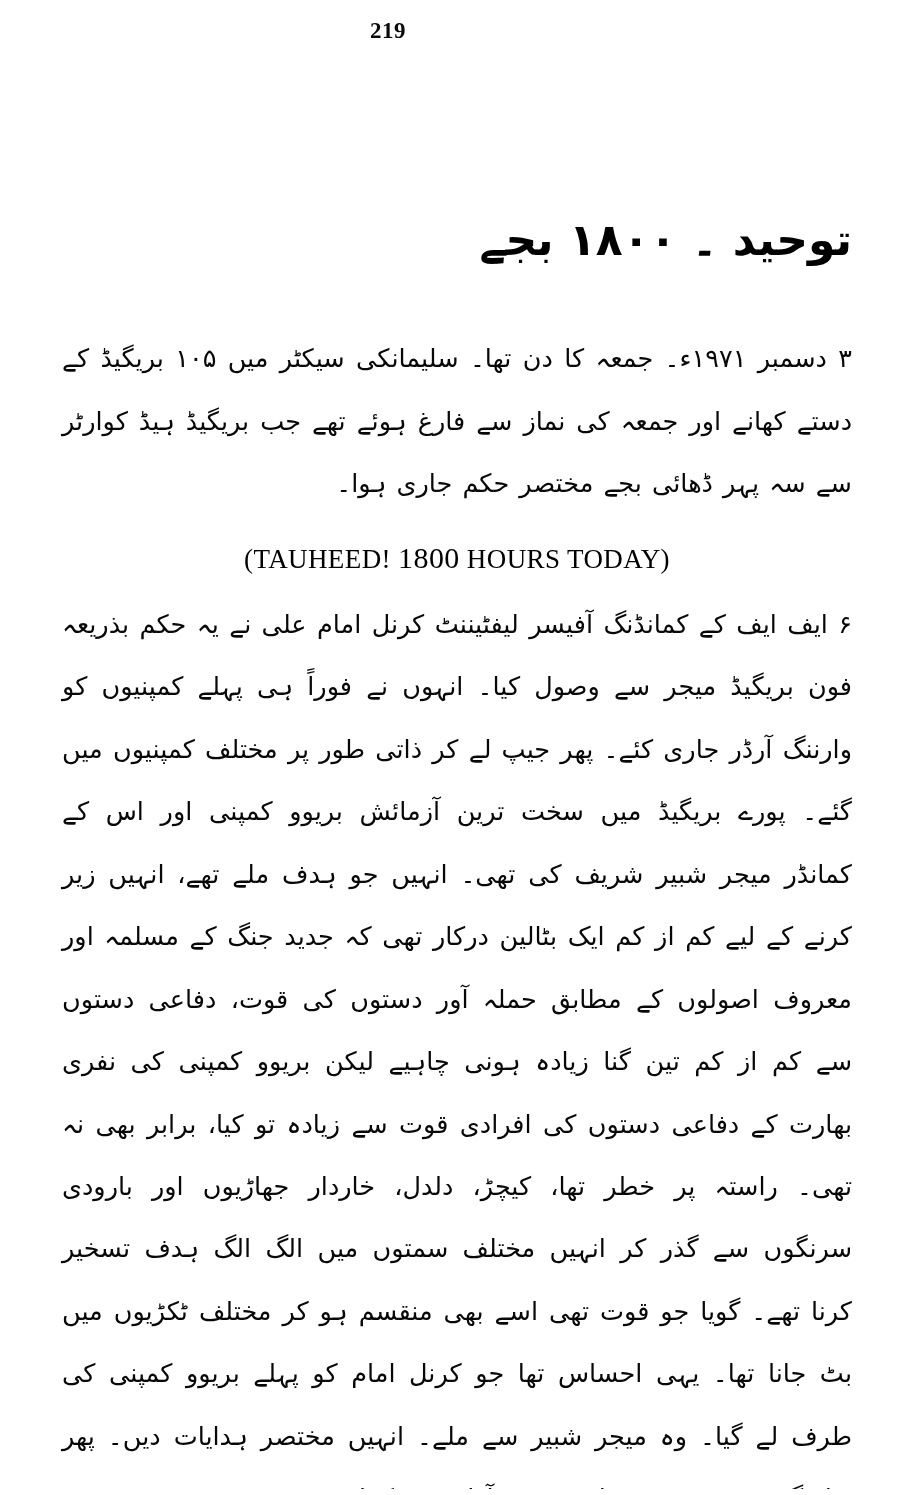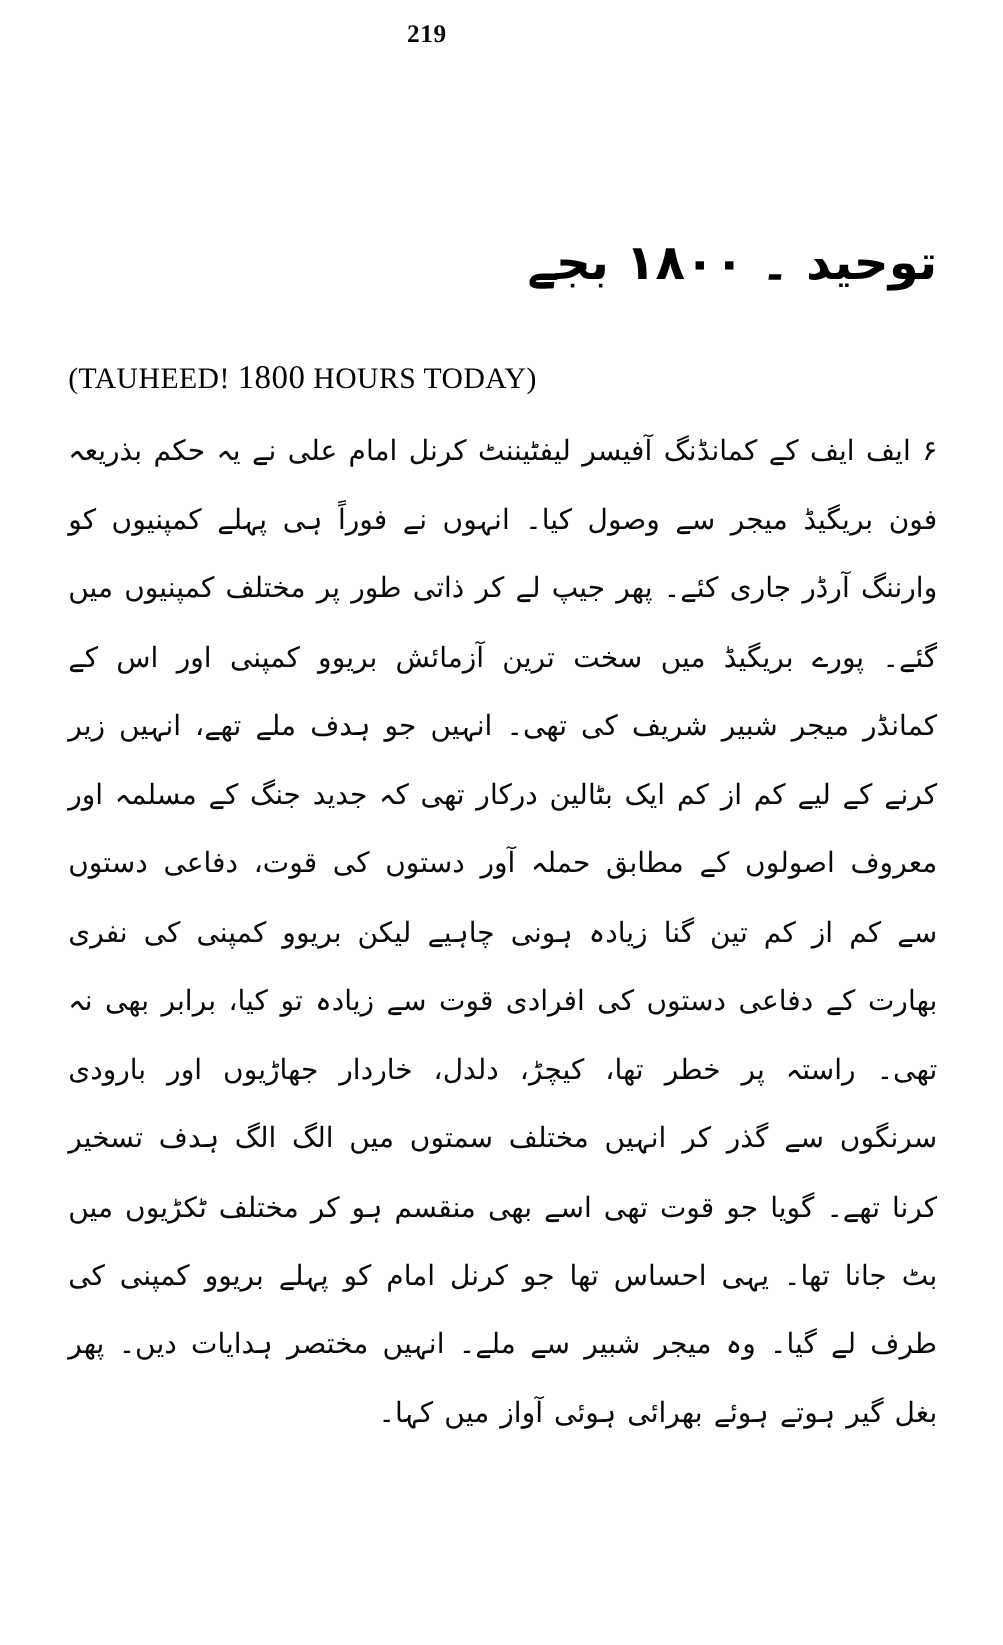--- a/index.html
+++ b/index.html
@@ -61,20 +61,21 @@
     line-height: 2.45;
     margin: 0 0 16px 0;
     color: #080808;
     word-spacing: 2px;
   }
   .para.tight {
     margin-bottom: 6px;
   }
   .eng-line {
     direction: ltr;
+    text-align: center;
     font-family: "Liberation Serif", serif;
     font-size: 27px;
     letter-spacing: 0.4px;
     margin: 26px 0 18px 0;
     color: #000;
   }
   .eng-line .big {
     font-size: 30px;
   }
   .clip-bottom {
@@ -90,20 +91,21 @@
 <body>
 
 <div class="page">
 
   <div class="page-number">219</div>
 
   <div class="content">
 
     <h1 class="heading">توحید ۔ ۱۸۰۰ بجے</h1>
 
+    <p class="para">۳ دسمبر ۱۹۷۱ء۔ جمعہ کا دن تھا۔ سلیمانکی سیکٹر میں ۱۰۵ بریگیڈ کے دستے کھانے اور جمعہ کی نماز سے فارغ ہوئے تھے جب بریگیڈ ہیڈ کوارٹر سے سہ پہر ڈھائی بجے مختصر حکم جاری ہوا۔</p>
 
     <div class="eng-line">
       <span>(TAUHEED!</span>
       <span class="big">1800</span>
       <span>HOURS TODAY)</span>
     </div>
 
     <p class="para tight">۶ ایف ایف کے کمانڈنگ آفیسر لیفٹیننٹ کرنل امام علی نے یہ حکم بذریعہ فون بریگیڈ میجر سے وصول کیا۔ انہوں نے فوراً ہی پہلے کمپنیوں کو وارننگ آرڈر جاری کئے۔ پھر جیپ لے کر ذاتی طور پر مختلف کمپنیوں میں گئے۔ پورے بریگیڈ میں سخت ترین آزمائش بریوو کمپنی اور اس کے کمانڈر میجر شبیر شریف کی تھی۔ انہیں جو ہدف ملے تھے، انہیں زیر کرنے کے لیے کم از کم ایک بٹالین درکار تھی کہ جدید جنگ کے مسلمہ اور معروف اصولوں کے مطابق حملہ آور دستوں کی قوت، دفاعی دستوں سے کم از کم تین گنا زیادہ ہونی چاہیے لیکن بریوو کمپنی کی نفری بھارت کے دفاعی دستوں کی افرادی قوت سے زیادہ تو کیا، برابر بھی نہ تھی۔ راستہ پر خطر تھا، کیچڑ، دلدل، خاردار جھاڑیوں اور بارودی سرنگوں سے گذر کر انہیں مختلف سمتوں میں الگ الگ ہدف تسخیر کرنا تھے۔ گویا جو قوت تھی اسے بھی منقسم ہو کر مختلف ٹکڑیوں میں بٹ جانا تھا۔ یہی احساس تھا جو کرنل امام کو پہلے بریوو کمپنی کی طرف لے گیا۔ وہ میجر شبیر سے ملے۔ انہیں مختصر ہدایات دیں۔ پھر بغل گیر ہوتے ہوئے بھرائی ہوئی آواز میں کہا۔</p>
 
   </div>

